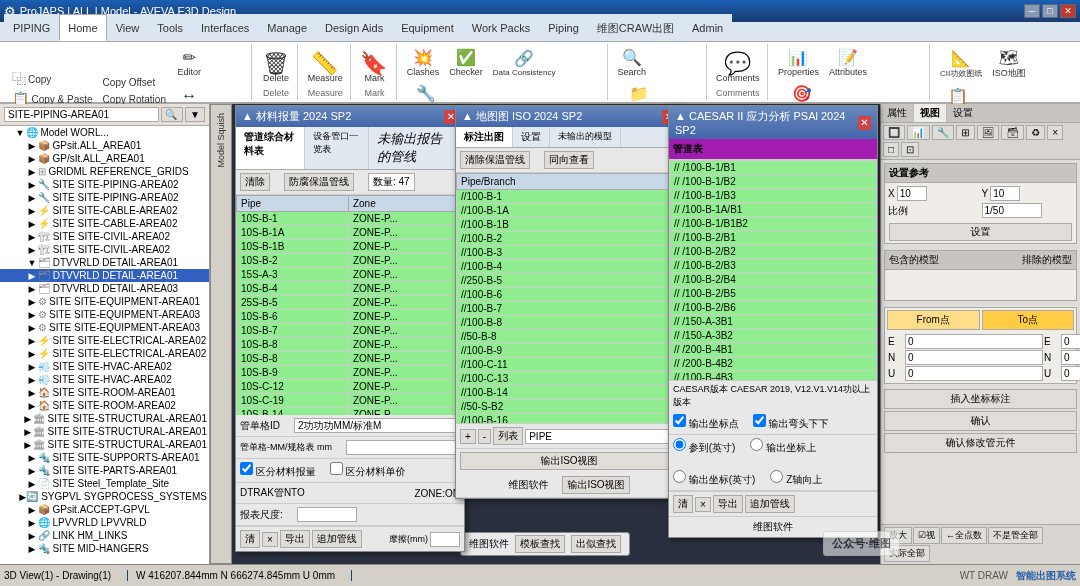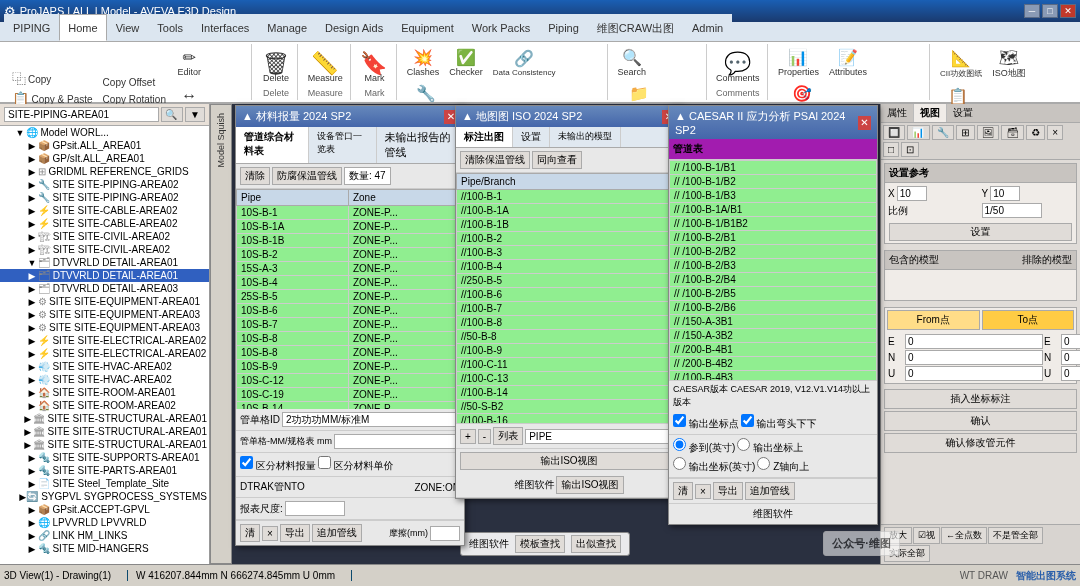--- a/index.html
+++ b/index.html
@@ -281,21 +281,21 @@
     }
     
     #dlg-caesar {
       left: 665px;
       top: 84px;
       width: 210px;
     }
 
     .dialog-toolbar {
       display: flex;
-      gap: 2px;
+      gap: 14px;
       padding: 3px 4px;
       background: #e8e8e8;
       border-bottom: 1px solid #ccc;
       align-items: center;
       flex-wrap: wrap;
     }
 
     .count-badge {
       background: #fff;
       border: 1px solid #aaa;
@@ -938,21 +938,21 @@
 </div>
 
 <div id="dlg-material" class="dialog" style="position:fixed;left:235px;top:105px;width:230px;z-index:10;">
   <div class="dialog-title">
     <span>▲ 材料报量 2024 SP2</span>
     <button class="dialog-close">✕</button>
   </div>
   <div class="dialog-tabs">
     <div class="dialog-tab active">管道综合材料表</div>
     <div class="dialog-tab" style="font-size:9px;">设备管口一览表</div>
-    <div class="dialog-tab" style="font-size:11px;">未输出报告的管线</div>
+    <div class="dialog-tab" style="font-size:13px;font-style:italic;">未输出报告的管线</div>
   </div>
   <div class="dialog-toolbar">
     <button class="small-btn">清除</button>
     <button class="small-btn">防腐保温管线</button>
     <span class="count-badge">数量: 47</span>
   </div>
   <div style="max-height:220px;overflow-y:auto;">
     <table class="dialog-table">
       <thead>
         <tr>
@@ -1208,21 +1208,21 @@
         </tbody>
     </table>
   </div>
   <div style="padding:2px 4px;background:#e8e8e8;border-top:1px solid #ccc;font-size:9px;">
     <span>CAESAR版本  CAESAR 2019, V12.V1.V14功以上版本</span>
   </div>
   <div class="dialog-toolbar">
     <label><input type="checkbox" checked="" style=""> 输出坐标点</label>
     <label><input type="checkbox" checked="" style=""> 输出弯头下下</label>
   </div>
-  <div class="dialog-toolbar" style="flex-wrap:wrap;gap:2px;">
+  <div class="dialog-toolbar" style="flex-wrap:wrap;gap:15px;">
     <label><input type="radio" name="unit" checked="" style=""> 参到(英寸)</label>
     <label><input type="radio" name="unit" style=""> 输出坐标上</label>
     <label><input type="radio" name="unit2" style=""> 输出坐标(英寸)</label>
     <label><input type="radio" name="unit2" style=""> Z轴向上</label>
   </div>
   <div class="dialog-bottom-bar">
     <button class="small-btn">清</button>
     <button class="small-btn">×</button>
     <button class="small-btn">导出</button>
     <button class="small-btn">追加管线</button>

